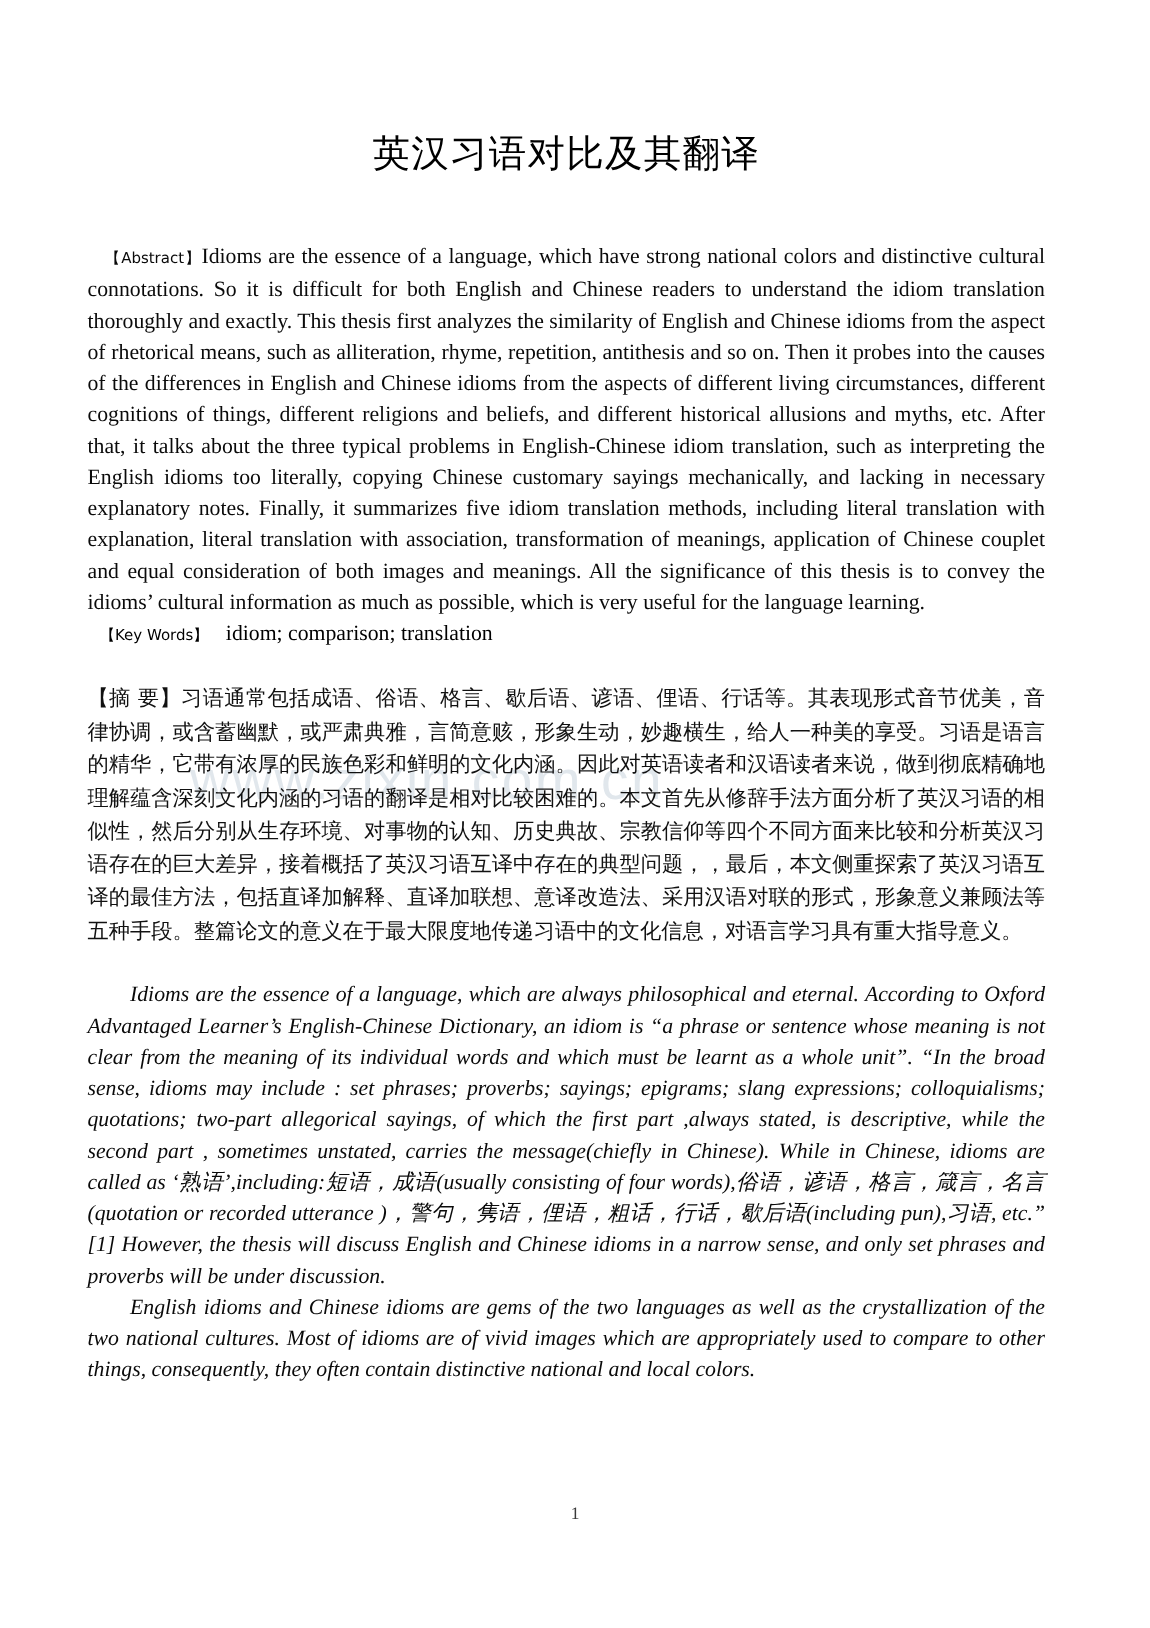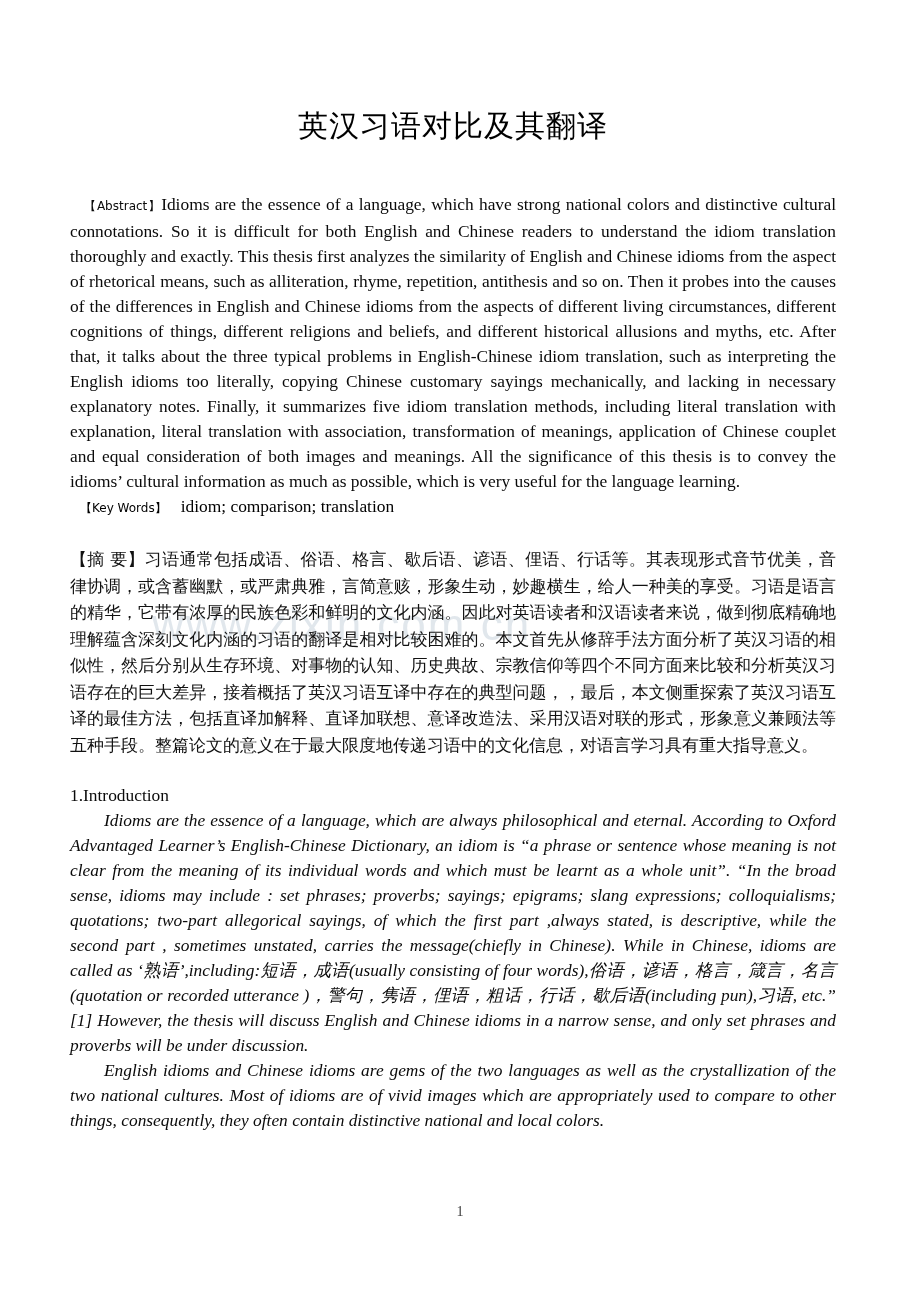--- a/index.html
+++ b/index.html
@@ -22,21 +22,21 @@
     box-sizing: border-box;
   }
   .content {
     position: absolute;
     left: 70px;
     top: 0;
     width: 766px;
   }
   .doc-title {
     text-align: center;
-    font-family: Liberation Serif, serif;
+    font-family: Liberation Mono, monospace;
     font-size: 30px;
     font-weight: normal;
     letter-spacing: 1px;
     margin: 0;
     padding-top: 108px;
     line-height: 1.2;
     color: #000;
   }
   .gap-after-title {
     height: 48px;
@@ -148,21 +148,20 @@
     <p class="kw-line"><span class="bracket">【Key Words】</span><span class="kw-gap"></span><span>idiom; comparison; translation</span></p>
 
     <div class="blank-line"></div>
 
     <div class="cn-block">
       <p class="cn-para"><span>【摘 要】</span><span>习语通常包括成语、俗语、格言、歇后语、谚语、俚语、行话等。其表现形式音节优美，音律协调，或含蓄幽默，或严肃典雅，言简意赅，形象生动，妙趣横生，给人一种美的享受。习语是语言的精华，它带有浓厚的民族色彩和鲜明的文化内涵。因此对英语读者和汉语读者来说，做到彻底精确地理解蕴含深刻文化内涵的习语的翻译是相对比较困难的。本文首先从修辞手法方面分析了英汉习语的相似性，然后分别从生存环境、对事物的认知、历史典故、宗教信仰等四个不同方面来比较和分析英汉习语存在的巨大差异，接着概括了英汉习语互译中存在的典型问题，，最后，本文侧重探索了英汉习语互译的最佳方法，包括直译加解释、直译加联想、意译改造法、采用汉语对联的形式，形象意义兼顾法等五种手段。整篇论文的意义在于最大限度地传递习语中的文化信息，对语言学习具有重大指导意义。</span></p>
     </div>
 
     <div class="blank-line"></div>
 
-    <p class="sec-head">1.Introduction</p>
 
     <p class="en-para indent-lg">Idioms are the essence of a language, which are always philosophical and eternal. According to Oxford Advantaged Learner’s English-Chinese Dictionary, an idiom is “a phrase or sentence whose meaning is not clear from the meaning of its individual words and which must be learnt as a whole unit”. “In the broad sense, idioms may include : set phrases; proverbs; sayings; epigrams; slang expressions; colloquialisms; quotations; two-part allegorical sayings, of which the first part ,always stated, is descriptive, while the second part , sometimes unstated, carries the message(chiefly in Chinese). While in Chinese, idioms are called as ‘熟语’,including:短语，成语(usually consisting of four words),俗语，谚语，格言，箴言，名言(quotation or recorded utterance )，警句，隽语，俚语，粗话，行话，歇后语(including pun),习语, etc.” [1] However, the thesis will discuss English and Chinese idioms in a narrow sense, and only set phrases and proverbs will be under discussion.</p>
 
     <p class="en-para indent-lg">English idioms and Chinese idioms are gems of the two languages as well as the crystallization of the two national cultures. Most of idioms are of vivid images which are appropriately used to compare to other things, consequently, they often contain distinctive national and local colors.</p>
 
   </div>
 
   <div class="page-number">1</div>
 
 </div>

